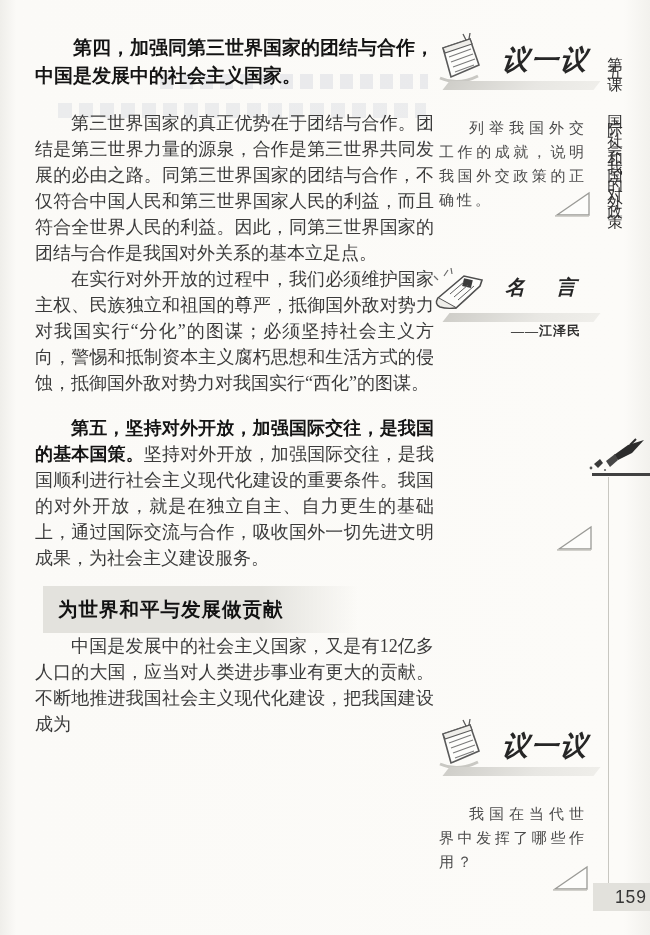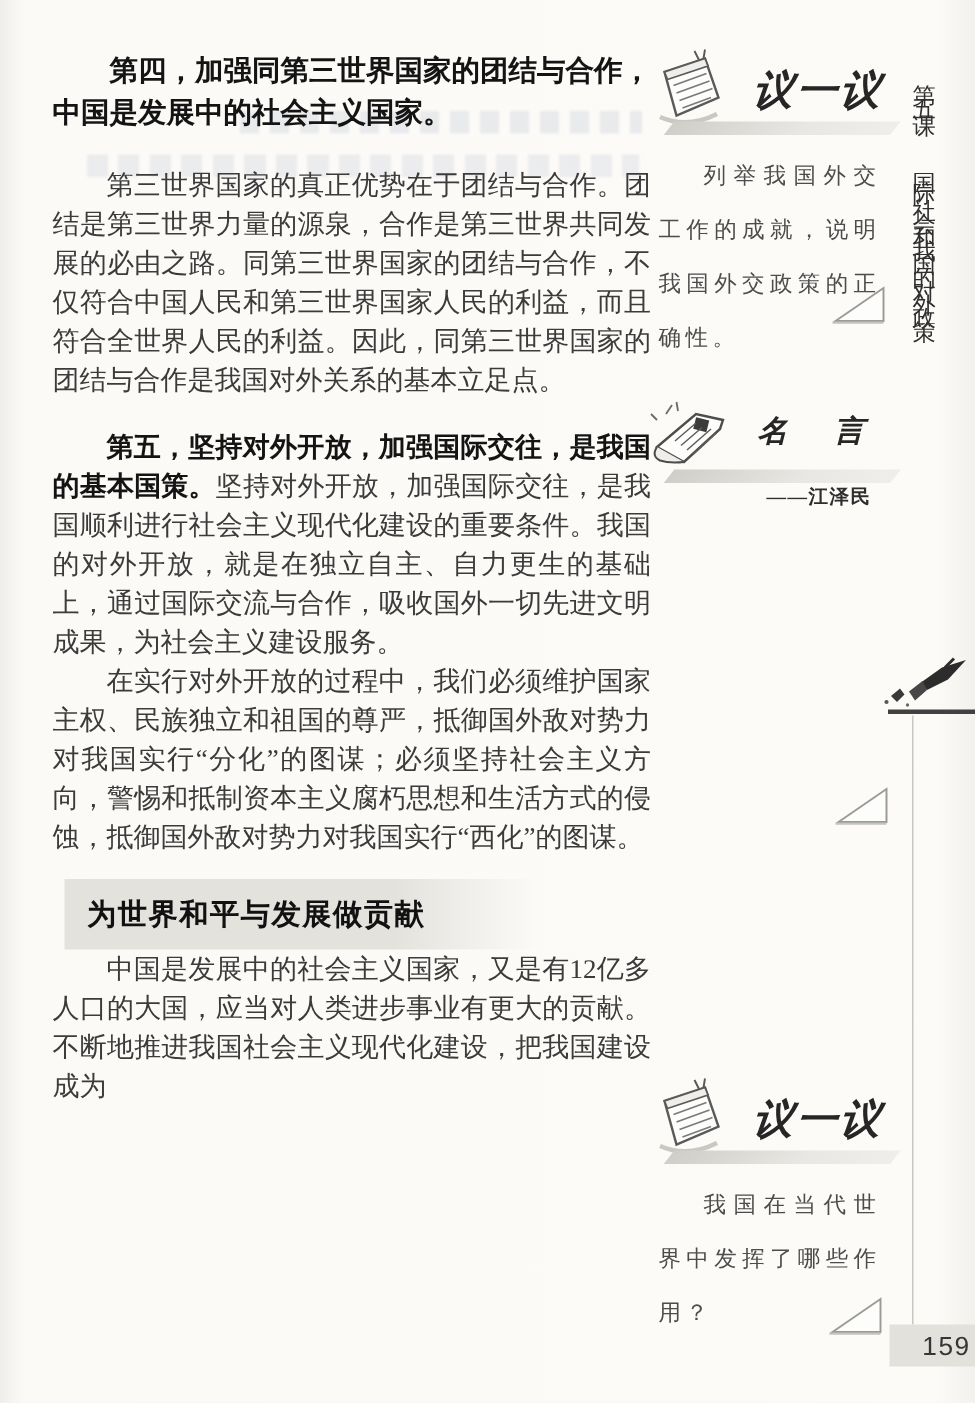--- a/index.html
+++ b/index.html
@@ -62,22 +62,22 @@
     font-family:"Liberation Serif","DejaVu Serif",serif;
     transform:skewX(-6deg);
   }
   .box-title.quote-title { letter-spacing:13px; font-size:20px; transform:none; }
   .hdr-swoosh {
     position:absolute; left:22px; right:0; bottom:-2px; height:9px;
     background:linear-gradient(to right,#cfcec9,#e8e7e3 60%,#efeeea);
     transform:skewX(-38deg);
   }
   .box-text {
-    margin-top:12px; padding:0 10px 0 15px;
-    font-size:15px; line-height:36px; letter-spacing:3px;
+    margin-top:28px; padding:0 10px 0 15px;
+    font-size:15px; line-height:24px; letter-spacing:3px;
     text-indent:2em; text-align:justify; color:#4c4c4c;
   }
   .attribution {
     margin-top:2px; padding-right:16px;
     text-align:right; font-size:13px; 
     font-weight:bold; color:#2e2e2e; letter-spacing:1px;
   }
   .fold { position:absolute; }
   .fold-1 { right:6px; bottom:4px; }
   .fold-2 { right:4px; bottom:0px; }
@@ -105,22 +105,22 @@
 <body>
 
 <div class="page">
 
   <div class="bleed bleed-1"></div>
   <div class="bleed bleed-2"></div>
 
   <div class="main-col">
     <p class="lead-heading">第四，加强同第三世界国家的团结与合作，中国是发展中的社会主义国家。</p>
     <p class="para gap-lg">第三世界国家的真正优势在于团结与合作。团结是第三世界力量的源泉，合作是第三世界共同发展的必由之路。同第三世界国家的团结与合作，不仅符合中国人民和第三世界国家人民的利益，而且符合全世界人民的利益。因此，同第三世界国家的团结与合作是我国对外关系的基本立足点。</p>
+    <p class="para">在实行对外开放的过程中，我们必须维护国家主权、民族独立和祖国的尊严，抵御国外敌对势力对我国实行“分化”的图谋；必须坚持社会主义方向，警惕和抵制资本主义腐朽思想和生活方式的侵蚀，抵御国外敌对势力对我国实行“西化”的图谋。</p>
     <p class="para gap-md"><span class="lead-inline">第五，坚持对外开放，加强国际交往，是我国的基本国策。</span><span>坚持对外开放，加强国际交往，是我国顺利进行社会主义现代化建设的重要条件。我国的对外开放，就是在独立自主、自力更生的基础上，通过国际交流与合作，吸收国外一切先进文明成果，为社会主义建设服务。</span></p>
-    <p class="para">在实行对外开放的过程中，我们必须维护国家主权、民族独立和祖国的尊严，抵御国外敌对势力对我国实行“分化”的图谋；必须坚持社会主义方向，警惕和抵制资本主义腐朽思想和生活方式的侵蚀，抵御国外敌对势力对我国实行“西化”的图谋。</p>
     <div class="section-band">
       <span>为世界和平与发展做贡献</span>
     </div>
     <p class="para">中国是发展中的社会主义国家，又是有12亿多人口的大国，应当对人类进步事业有更大的贡献。不断地推进我国社会主义现代化建设，把我国建设成为</p>
   </div>
 
   <div class="side-box box-1">
     <div class="box-header">
       <span class="icon">
         <svg width="56" height="58" viewBox="0 0 56 58">

